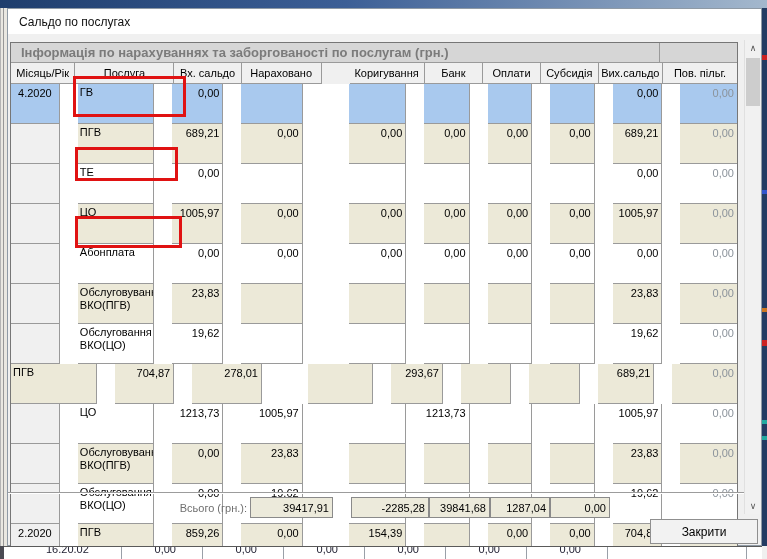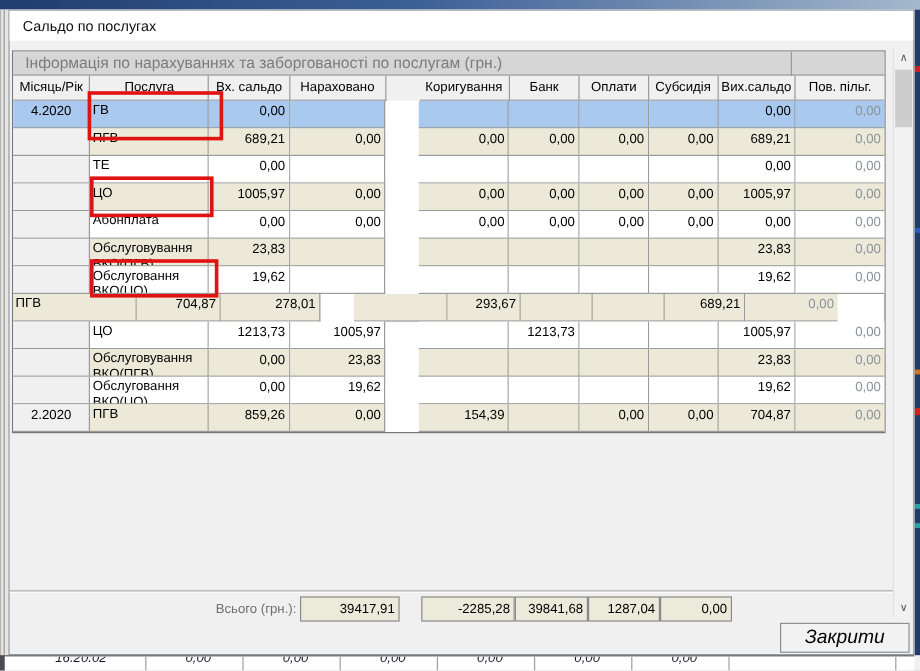--- a/index.html
+++ b/index.html
@@ -11,42 +11,42 @@
           background:linear-gradient(to right,#1f3e6d,#3c5f96 45%,#a4b8cd);}
   .bg-left{position:absolute;left:0;top:8px;width:7px;height:551px;background:#e9e7e1;}
   .bg-left .vline{position:absolute;left:3px;top:0;width:1px;height:100%;background:#979797;}
   .bg-left .vline2{position:absolute;left:0;top:0;width:1px;height:100%;background:#b4b4b4;}
   .bl-foot{position:absolute;left:0;top:546px;width:4px;height:13px;background:#4a4a52;}
   .bg-right{position:absolute;left:762px;top:8px;width:5px;height:538px;background:#233c63;}
   .bg-right .dash{position:absolute;left:0;width:5px;height:4px;}
   .bg-bottom{position:absolute;left:4px;top:546px;width:758px;height:13px;background:#ffffff;
              border-top:1px solid #5a5a5a;display:flex;overflow:hidden;box-sizing:border-box;}
   .bcell{position:relative;box-sizing:border-box;height:100%;border-right:1px solid #9aa0a8;overflow:hidden;}
-  .bcell span{position:absolute;top:-4px;right:26px;font-size:11px;color:#1c1c2e;white-space:nowrap;font-style:italic;}
+  .bcell span{position:absolute;top:-4px;right:26px;font-size:11px;color:#1c1c2e;white-space:nowrap;}
   .bcell.first span{right:auto;left:42px;}
   .bcell.w-first{width:118px;} .bcell.w-val{width:81px;}
   .bcell.fill{flex:1;border-right:none;} .bcell.stub{width:16px;border-left:1px solid #9aa0a8;border-right:none;}
 
   
   .dialog{position:absolute;left:7px;top:8px;width:755px;height:538px;box-sizing:border-box;
           background:#f0f0f0;border:1px solid #8f9aa5;}
   .titlebar{position:absolute;left:0;top:0;width:100%;height:25px;background:#ffffff;}
   .titlebar span{display:inline-block;margin:6px 0 0 11px;font-size:12px;color:#101010;}
 
   
   .grid{position:absolute;left:10px;top:42px;width:726px;border:1px solid #767676;background:#fff;}
   .band{display:flex;height:20px;background:#d6d6d6;}
   .band-cell{box-sizing:border-box;border-right:1px solid #9a9a9a;border-bottom:1px solid #9a9a9a;
-             font-size:13px;font-weight:normal;color:#7b7b7b;padding:2px 0 0 10px;
+             font-size:13px;font-weight:bold;color:#7b7b7b;padding:2px 0 0 10px;
              white-space:nowrap;overflow:hidden;}
   .band-cell.bw{width:649px;} .band-cell.bn{width:77px;border-right:none;}
   .hrow{display:flex;height:21px;background:#f0f0f0;}
   .hcell{box-sizing:border-box;border-right:1px solid #9a9a9a;border-bottom:1px solid #9a9a9a;
          font-size:11px;color:#000;text-align:center;padding-top:4px;white-space:nowrap;overflow:hidden;}
-  .drow{display:flex;height:23px;}
+  .drow{display:flex;height:40px;gap:18px;}
   .dcell{box-sizing:border-box;border-right:1px solid #9a9a9a;border-bottom:1px solid #9a9a9a;
          font-size:11px;color:#000;overflow:hidden;}
   .w0{width:67px;} .w1{width:103px;} .w2{width:70px;} .w3{width:83px;} .w4{width:78px;margin-left:28px;}
   .w5{width:61px;} .w6{width:60px;} .w7{width:60px;} .w8{width:67px;} .w9{width:77px;border-right:none;}
   .t-beige .dcell{background:#ece9d8;} .t-white .dcell{background:#ffffff;}
   .t-sel .dcell{background:#a9c9ee;}
   .dcell.mon{background:#f0f0f0;text-align:center;padding-top:3px;}
   .t-sel .dcell.mon{background:#a9c9ee;}
   .num{text-align:right;padding:3px 3px 0 0;}
   .svc{padding:2px 1px 0 2px;line-height:13px;}
@@ -65,21 +65,21 @@
   .scrollbar{position:absolute;left:744px;top:40px;width:16px;height:474px;background:#f1f1f1;
              border-left:1px solid #e0e0e0;box-sizing:border-box;}
   .sb-btn{position:absolute;left:0;width:16px;height:16px;color:#555;font-size:9px;
           text-align:center;line-height:16px;user-select:none;}
   .sb-btn.up{top:0;} .sb-btn.down{bottom:0;}
   .sb-thumb{position:absolute;left:1px;top:18px;width:14px;height:48px;background:#cdcdcd;}
 
   
   .close-btn{position:absolute;left:650px;top:519px;width:108px;height:25px;box-sizing:border-box;
              background:#f2f2f2;border:1px solid #8f8f8f;font-family:"Liberation Sans",sans-serif;
-             font-size:16px;color:#000;text-align:center;padding:0;font-style:italic;}
+             font-size:12px;color:#000;text-align:center;padding:0;}
 
   
   .redrect{position:absolute;border:3px solid #e01212;box-sizing:border-box;pointer-events:none;}
   .red1{left:73px;top:76px;width:113px;height:41px;}
   .red2{left:75px;top:147px;width:103px;height:34px;}
   .red3{left:75px;top:216px;width:107px;height:32px;}
 </style>
 </head>
 <body>
 

